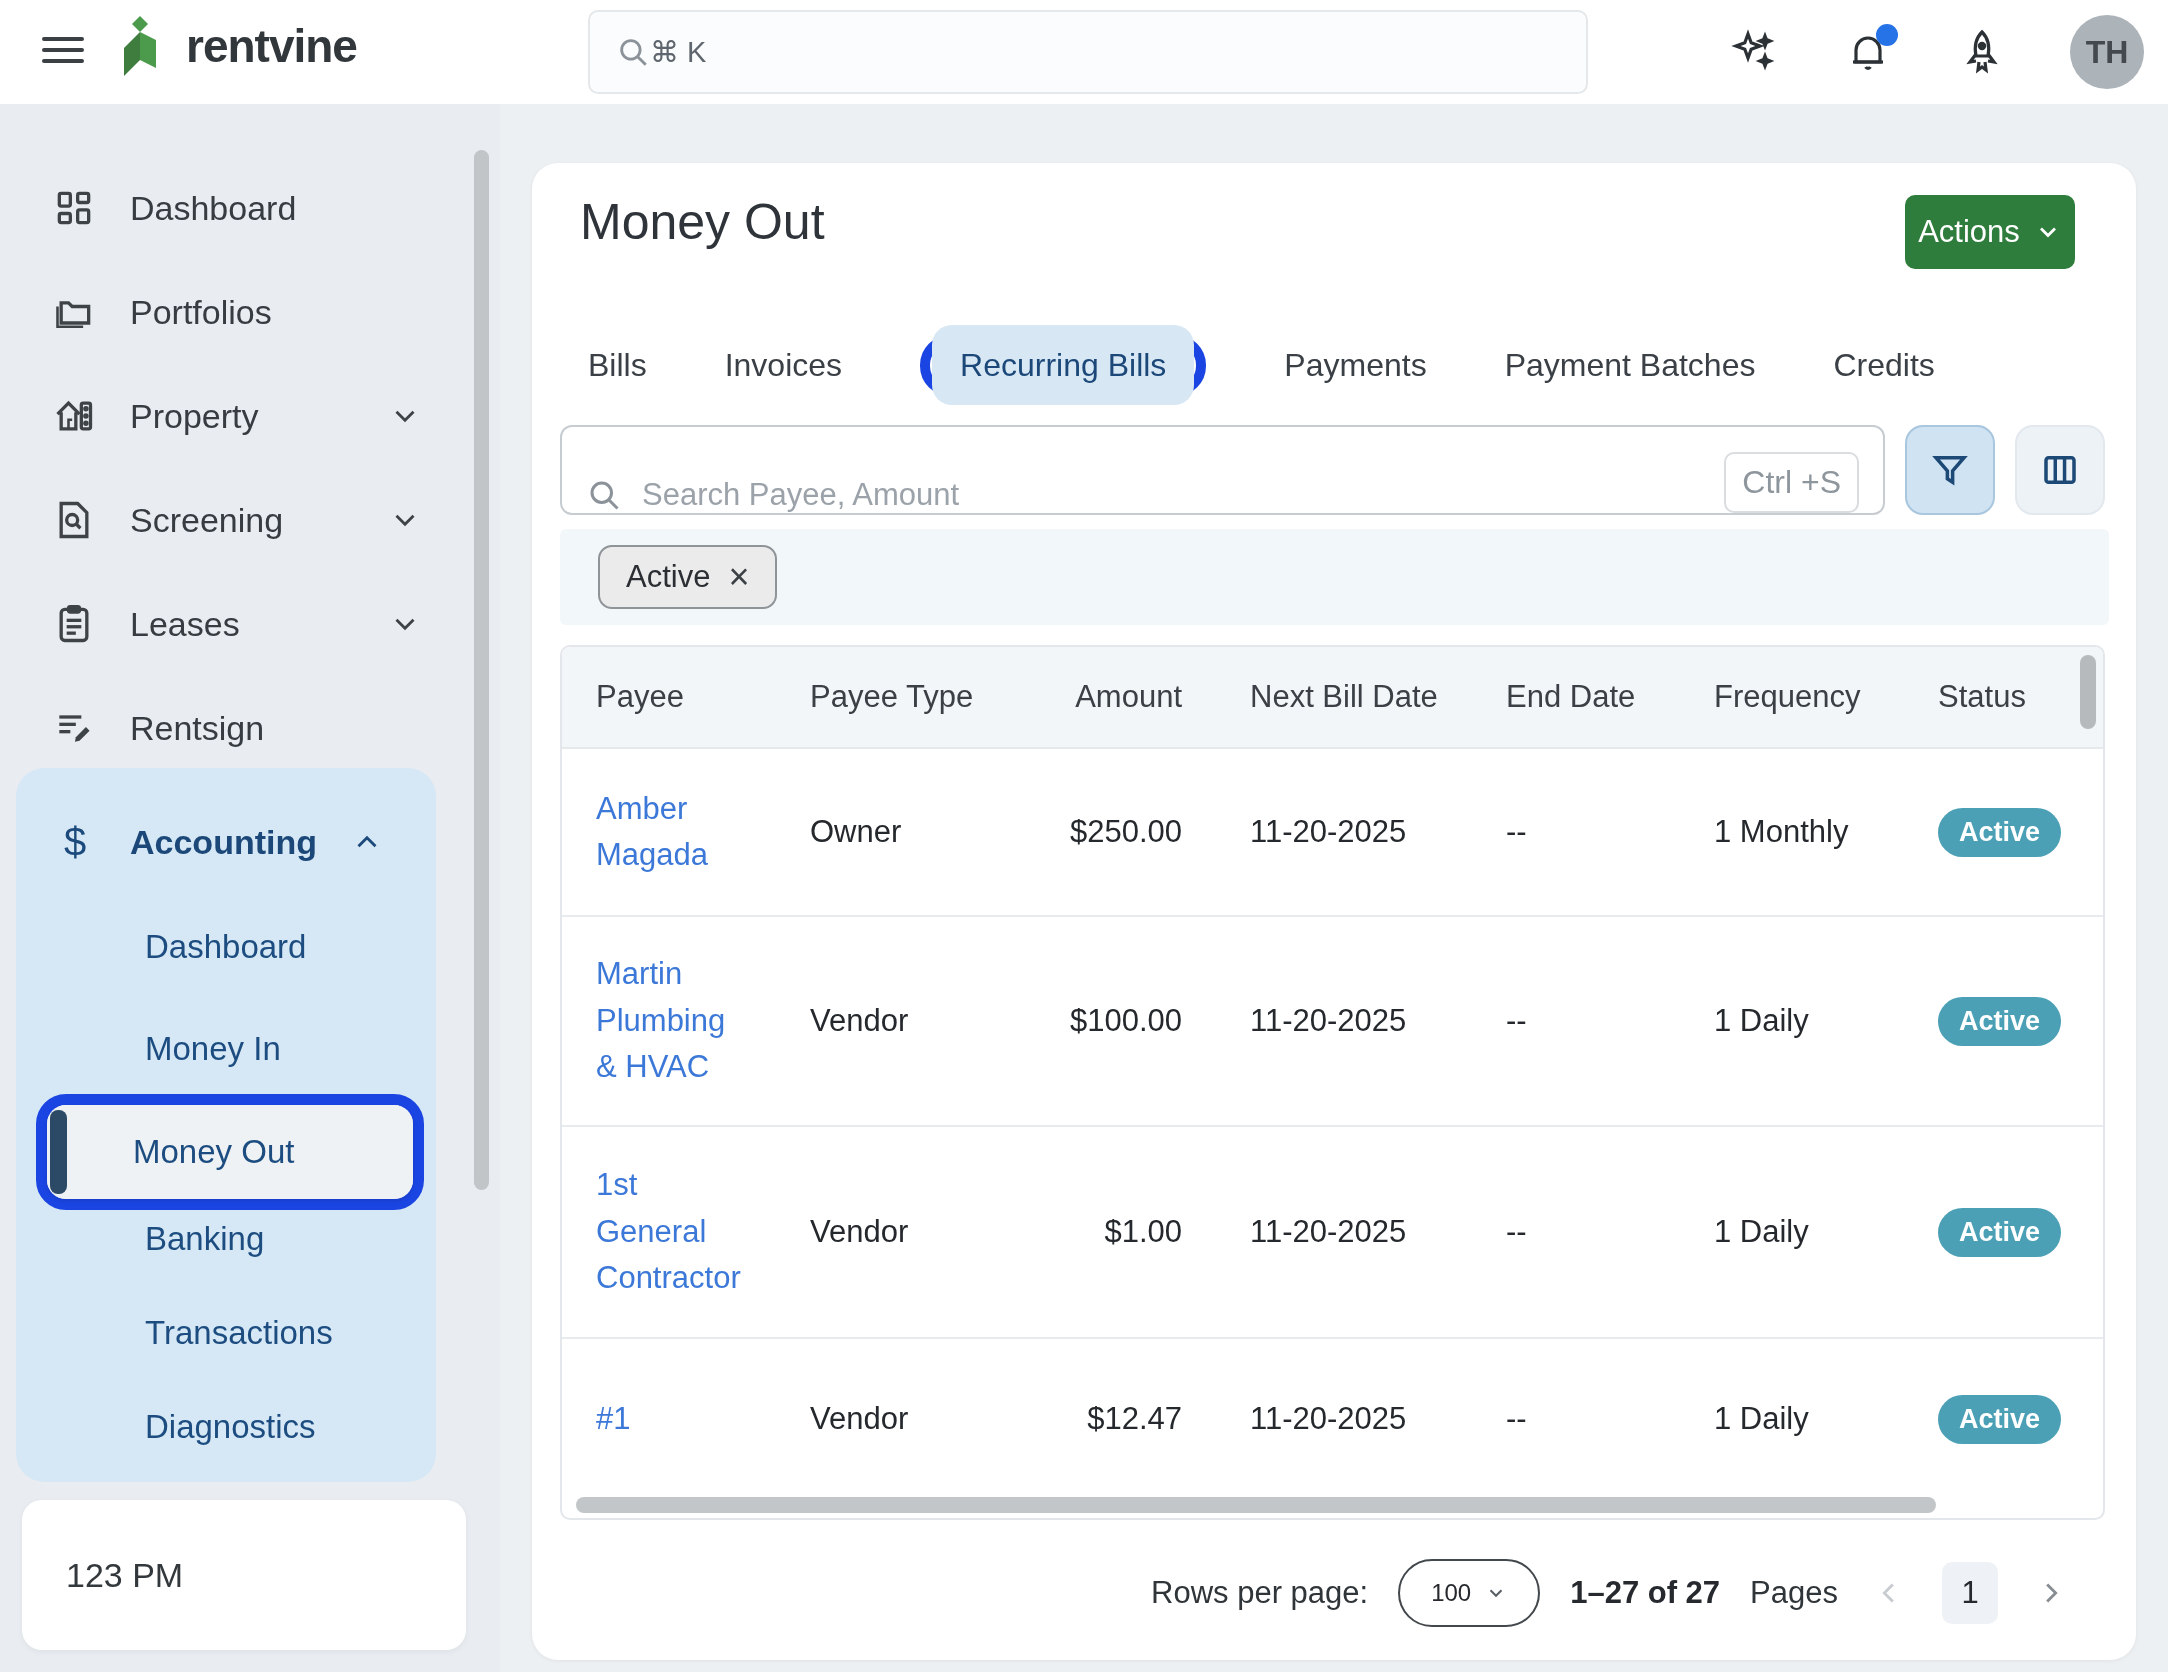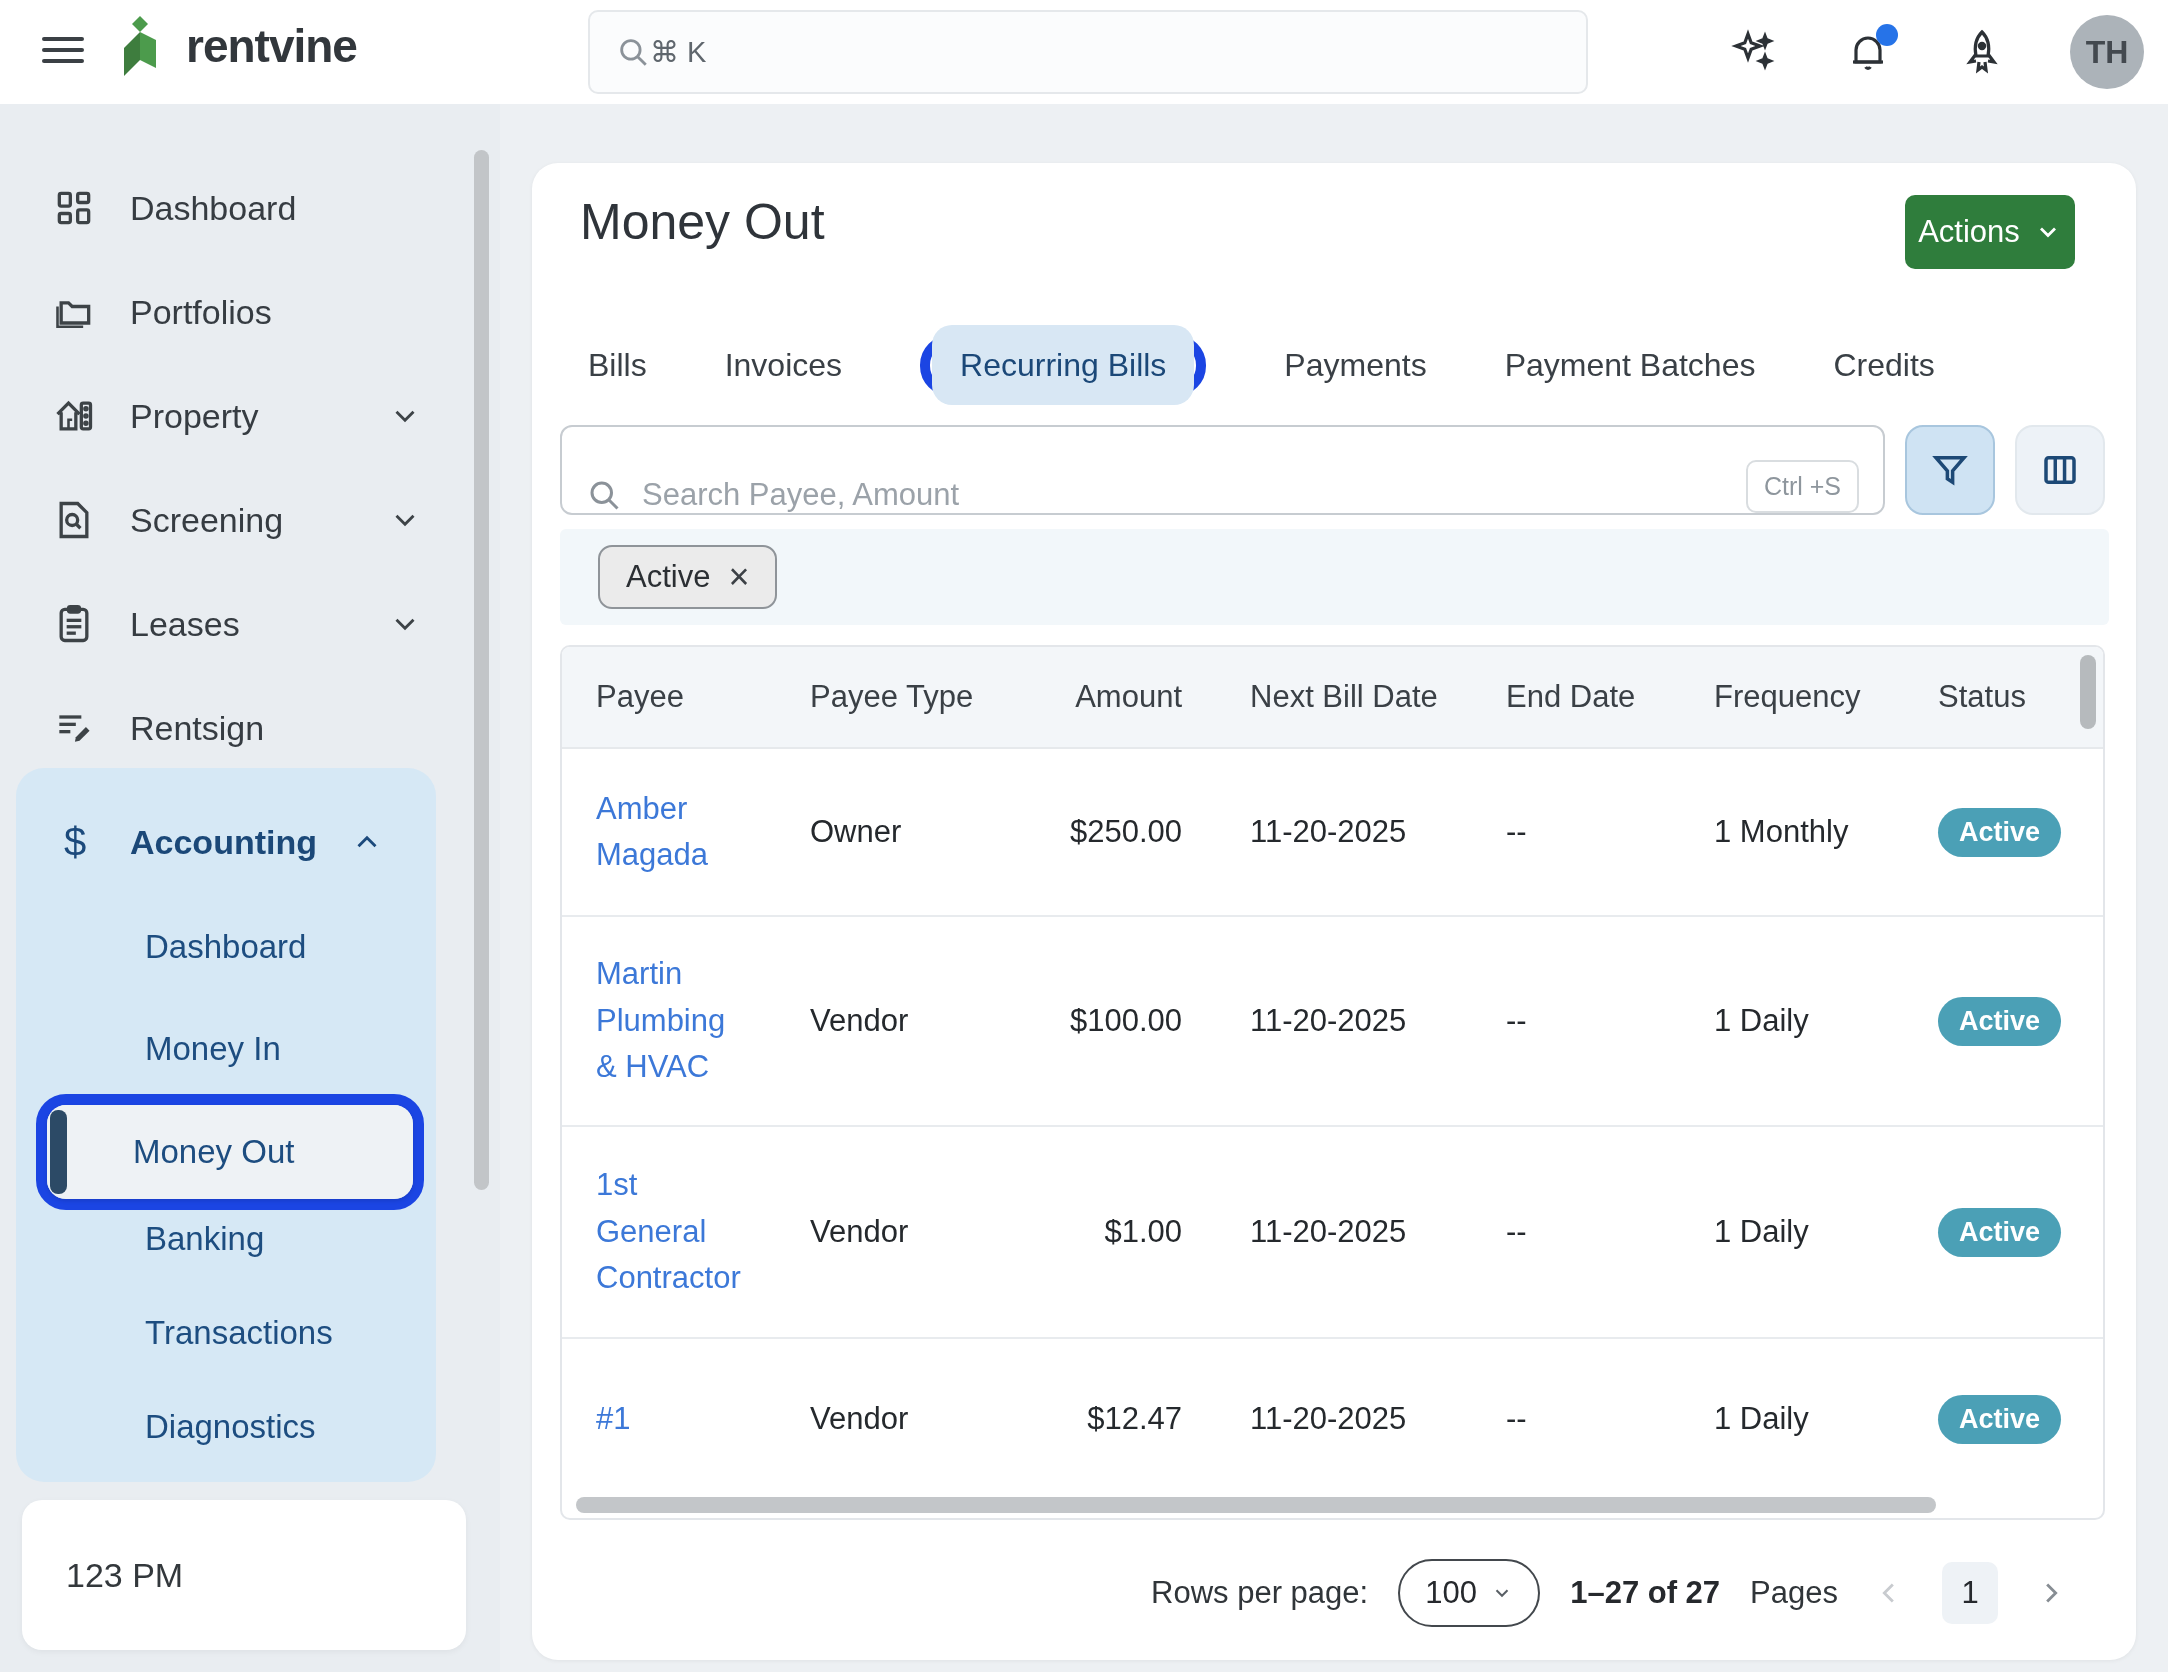--- a/index.html
+++ b/index.html
@@ -57,21 +57,21 @@
   .tabs { position:absolute; left:56px; top:150px; height:104px; display:flex; align-items:center; gap:78px; }
   .tab { font-size:32px; color:#3a4046; cursor:pointer; white-space:nowrap; }
   .tab-ring { border:10px solid #1b45e3; border-radius:30px; padding:2px; }
   .tab.active { background:#d8e7f4; border-radius:20px; padding:22px 28px; color:#1b4878; }
   
   .filter-search { position:absolute; left:28px; top:262px; width:1325px; height:90px; background:#ffffff; border:2px solid #c7ccd1;
     border-radius:12px; display:flex; align-items:flex-end; padding:0 24px; }
   .filter-search input { flex:1; border:none; outline:none; background:transparent; font-size:31px; color:#3a4045;
     font-family:"Liberation Sans",sans-serif; margin-left:20px; }
   .filter-search input::placeholder { color:#9ba2a9; }
-  .shortcut-s { font-size:25px; color:#8e969d; border:2px solid #d9dde0; border-radius:10px; padding:10px 16px; white-space:nowrap; }
+  .shortcut-s { font-size:32px; color:#8e969d; border:2px solid #d9dde0; border-radius:10px; padding:10px 16px; white-space:nowrap; }
   .sq-btn { position:absolute; top:262px; width:90px; height:90px; border-radius:18px; display:flex; align-items:center; justify-content:center; cursor:pointer; }
   .btn-filter { left:1373px; background:#cfe3f3; border:2px solid #a8c6de; }
   .btn-columns { left:1483px; background:#edf2f7; border:2px solid #e2e8ed; }
   
   .chip-row { position:absolute; left:28px; top:366px; width:1549px; height:96px; background:#f2f7fa; border-radius:6px; display:flex; align-items:center; padding-left:38px; }
   .chip { display:flex; align-items:center; gap:18px; background:#ebebeb; border:2px solid #8f9499; border-radius:14px;
     padding:12px 26px; font-size:31px; color:#2b2f33; cursor:pointer; }
   .chip-x { font-size:36px; color:#3c4146; line-height:1; cursor:pointer; }
   
   .table { position:absolute; left:28px; top:482px; width:1545px; height:875px; border:2px solid #e3e6ea; border-radius:10px; overflow:hidden; }
@@ -88,21 +88,21 @@
   .trow .num { text-align:right; padding-left:0; padding-right:34px; }
   .payee a { color:#3c78d8; text-decoration:none; line-height:1.5; cursor:pointer; }
   .payee { padding-right:26px !important; }
   .badge { display:inline-block; background:#4ba0b6; color:#ffffff; font-size:27px; font-weight:700; padding:9px 21px; border-radius:999px; }
   .v-scroll { position:absolute; right:7px; top:8px; width:16px; height:74px; background:#b6babd; border-radius:8px; cursor:pointer; }
   .h-scroll { position:absolute; left:14px; bottom:5px; height:16px; width:1360px; background:#c3c6c9; border-radius:8px; cursor:pointer; }
   
   .pager { position:absolute; right:64px; top:1390px; height:80px; display:flex; align-items:center; gap:30px; }
   .pager .plabel { font-size:31px; color:#303539; }
   .per-page { width:142px; height:68px; border:2px solid #43484d; border-radius:34px; display:flex; align-items:center; justify-content:center;
-    gap:14px; font-size:31px; color:#26292d; cursor:pointer; }
+    gap:14px; font-size:24px; color:#26292d; cursor:pointer; }
   .range { font-size:31px; color:#26292d;font-weight:bold; }
   .pchev { width:44px; height:60px; display:flex; align-items:center; justify-content:center; cursor:pointer; }
   .page-box { width:56px; height:62px; background:#eef2f6; border-radius:10px; display:flex; align-items:center; justify-content:center;
     font-size:31px; color:#26292d; cursor:pointer; }
   svg { display:block; }
 </style>
 </head>
 <body>
 
 <div class="topbar">

